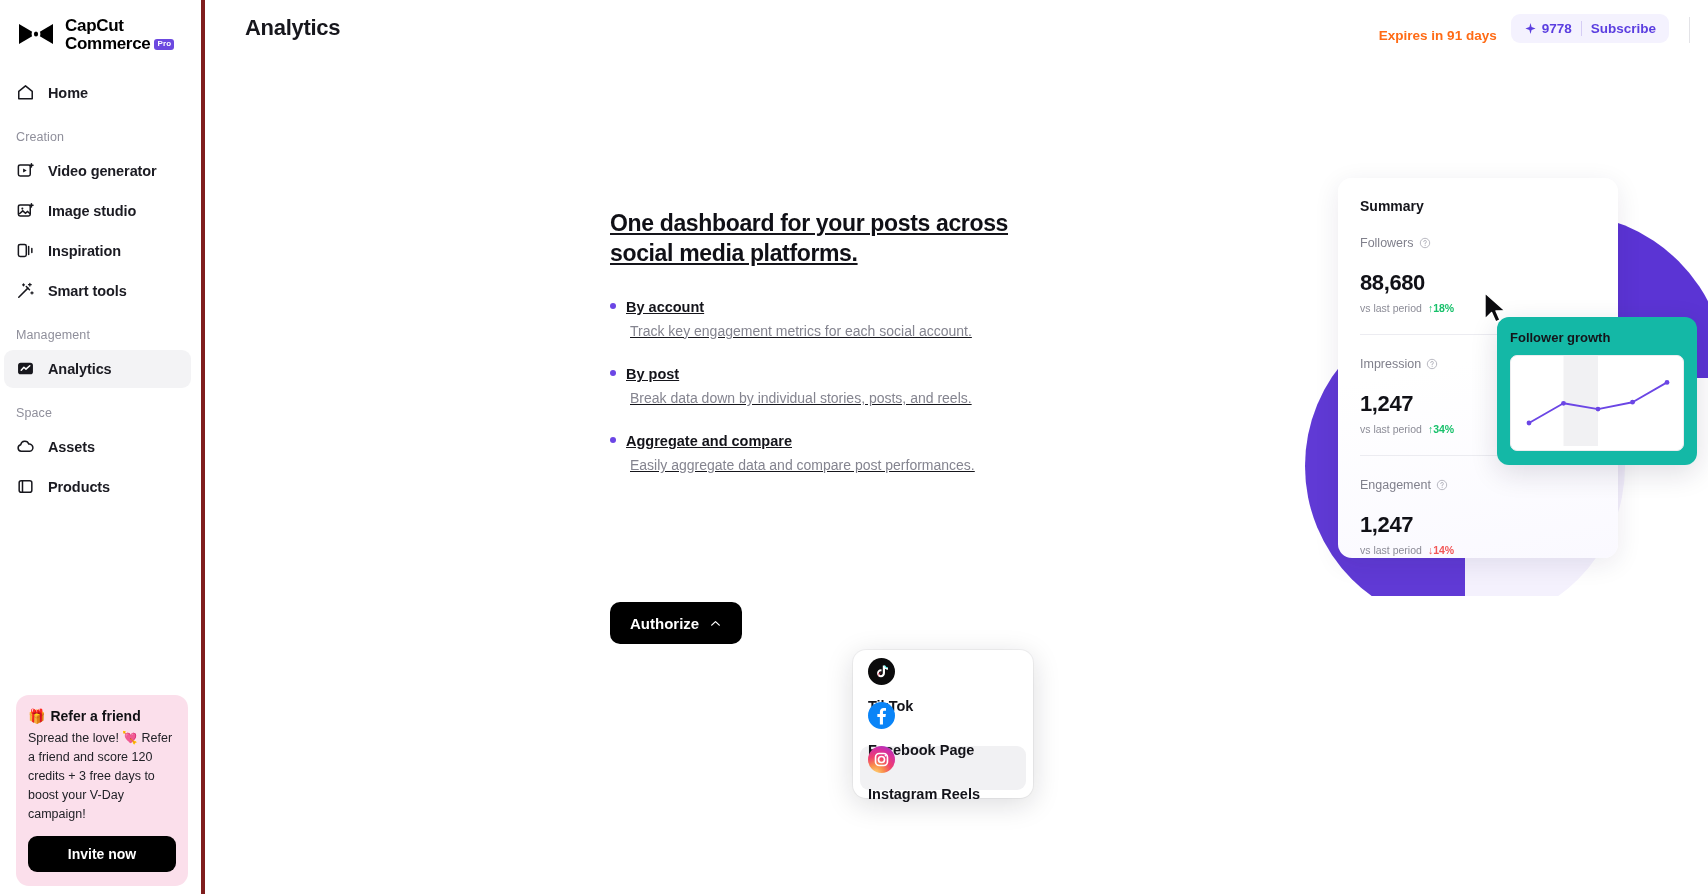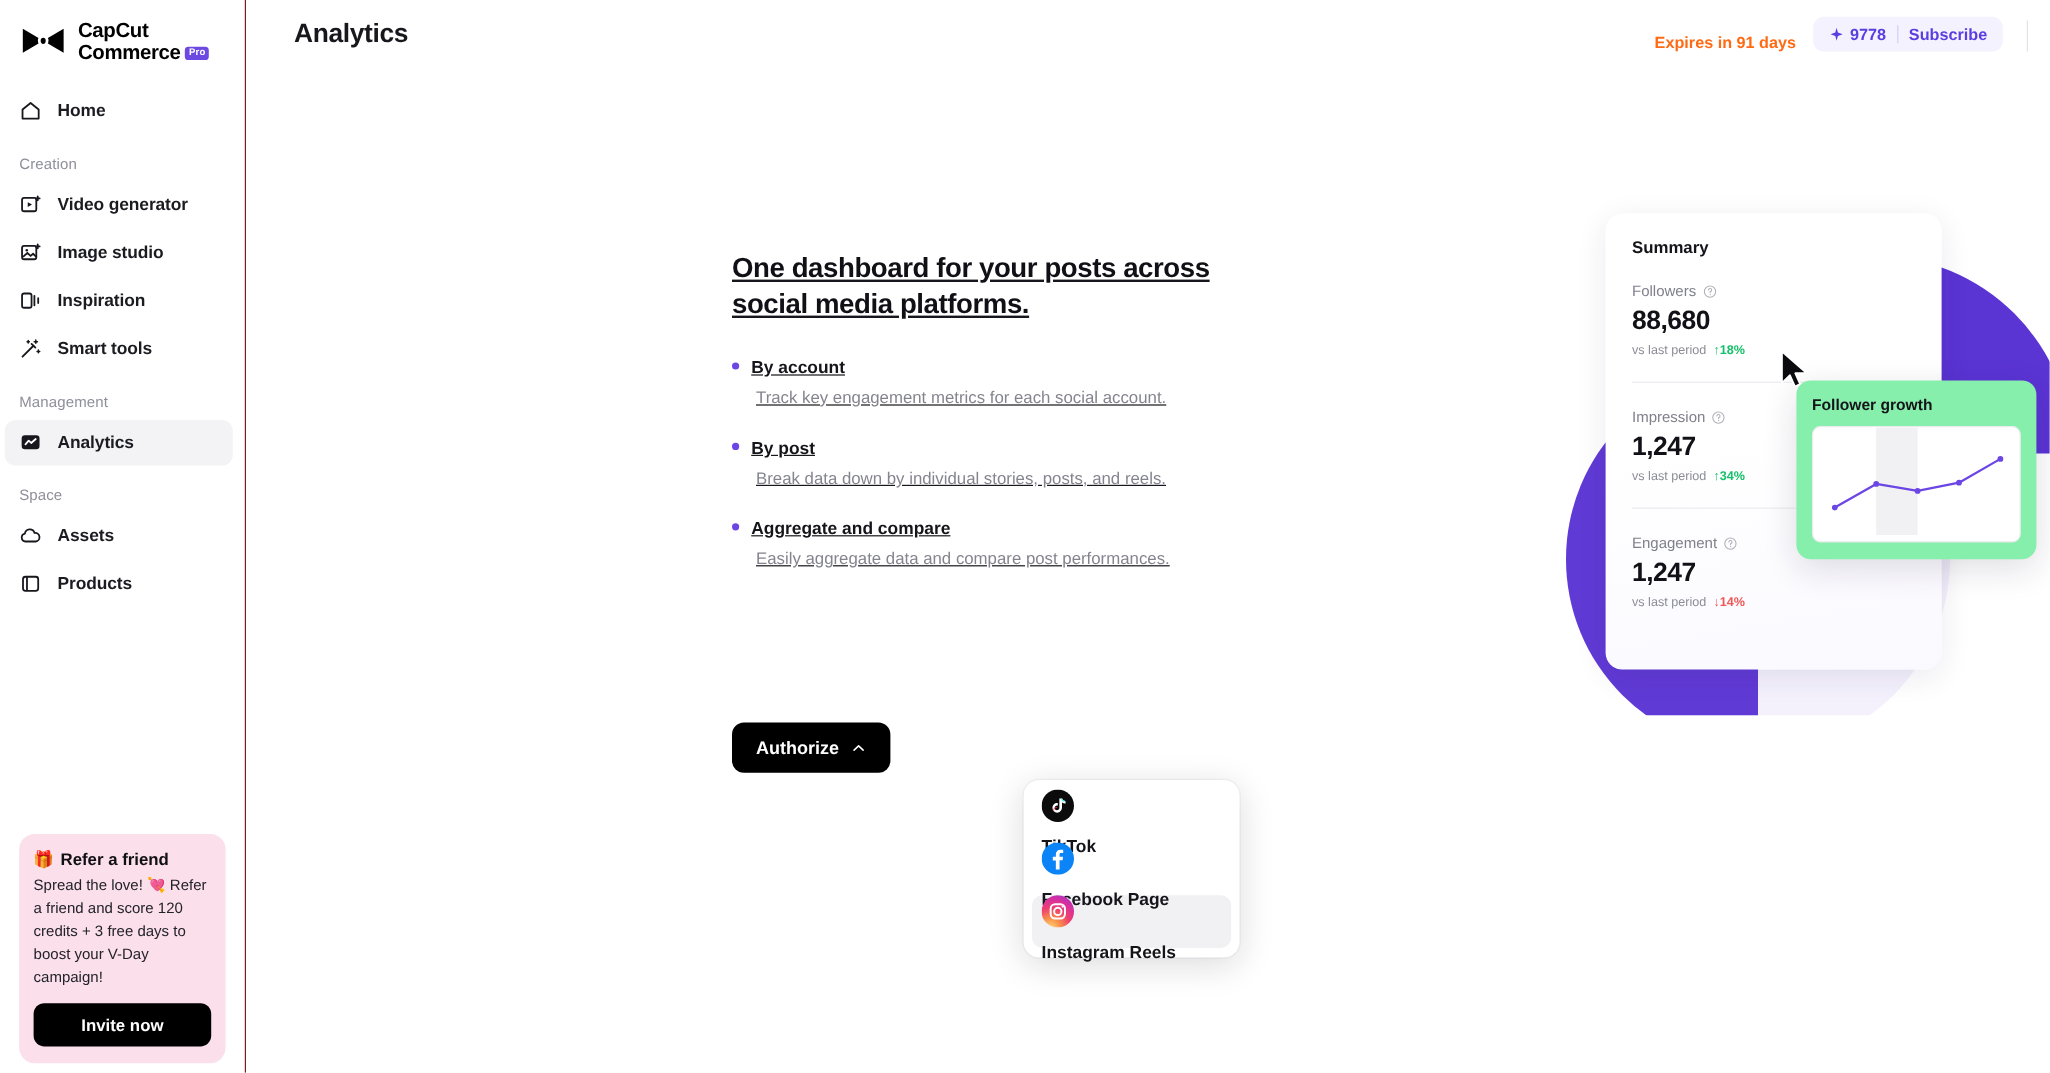--- a/index.html
+++ b/index.html
@@ -9,21 +9,21 @@
     background: #ffffff;
     font-family: "Liberation Sans", sans-serif;
     color: #16161c;
   }
   .app { position: relative; width: 1708px; height: 894px; display: flex; }
 
   
   .sidebar {
     width: 205px; height: 894px;
     background: #ffffff;
-    border-right: 1px solid #7f1d1d;
+    border-right: 4px solid #7f1d1d;
     position: relative;
     flex: 0 0 205px;
   }
   .brand { display: flex; align-items: center; gap: 9px; padding: 17px 0 0 16px; }
   .brand-logo { width: 40px; height: 30px; flex: 0 0 40px; }
   .brand-text { display: flex; flex-direction: column; line-height: 1.08; }
   .brand-l1 { font-size: 17px; font-weight: 700; letter-spacing: -0.3px; color: #000; }
   .brand-l2row { display: flex; align-items: center; gap: 4px; }
   .brand-l2 { font-size: 17px; font-weight: 700; letter-spacing: -0.3px; color: #000; }
   .pro-badge {
@@ -128,29 +128,29 @@
     background: linear-gradient(170deg, #ffffff 0%, #ffffff 48%, #faf9ff 100%);
     border-radius: 14px;
     box-shadow: 0 6px 26px rgba(30,20,70,.09);
     padding: 20px 22px;
     overflow: hidden;
   }
   .summary-title { font-size: 14px; font-weight: 700; color: #14141a; }
   .metric { margin-top: 22px; }
   .metric-label { font-size: 12.5px; color: #80808c; display: flex; align-items: center; gap: 5px; }
   .q-ico { width: 12px; height: 12px; display:block;}
-  .metric-value { font-size: 22px; font-weight: 700; color: #111117; margin-top: 4px; letter-spacing: -0.4px; }
+  .metric-value { font-size: 22px; font-weight: 700; color: #111117; margin-top: 20px; letter-spacing: -0.4px; }
   .metric-sub { font-size: 10.5px; color: #8c8c97; margin-top: 6px; display: flex; align-items: center; gap: 6px; }
   .delta-up { color: #17c06a; font-weight: 700; }
   .delta-down { color: #f25757; font-weight: 700; }
   .metric-div { height: 1px; background: #ececf1; margin-top: 20px; }
 
   .tooltip-card {
     position: absolute; left: 1292px; top: 317px; width: 200px;
-    background: #86efac; border-radius: 12px;
+    background: #14b8a6; border-radius: 12px;
     box-shadow: 0 8px 28px rgba(25,20,60,.14);
     padding: 13px 13px 14px;
   }
   .tooltip-title { font-size: 13px; font-weight: 700; color: #14141a; }
   .spark-box { margin-top: 10px; border: 1px solid #ececef; border-radius: 7px; overflow: hidden; background: #fff; }
 
   .cursor { position: absolute; left: 1278px; top: 292px; }
 </style>
 </head>
 <body>

